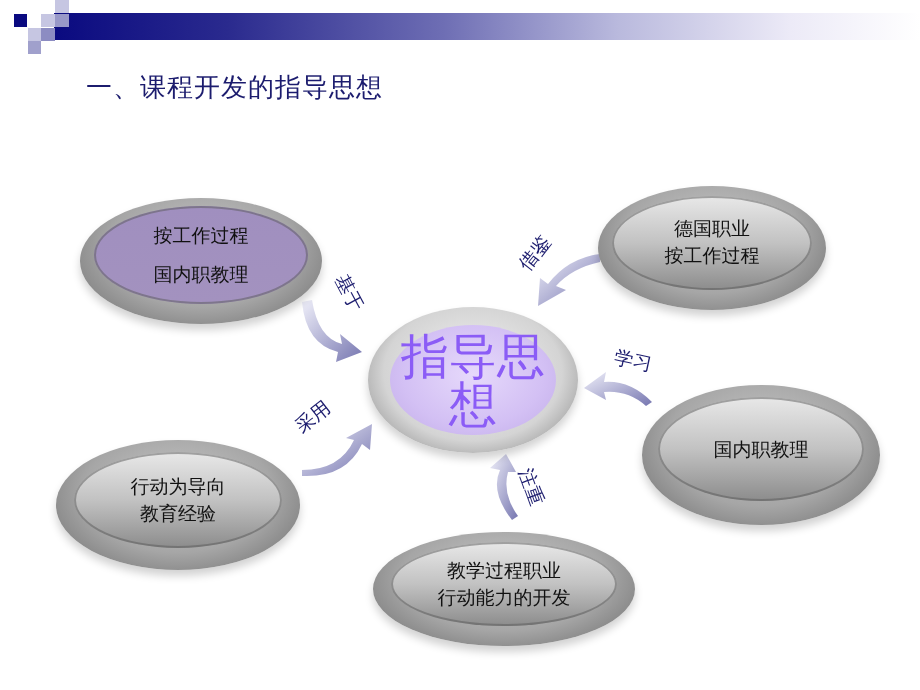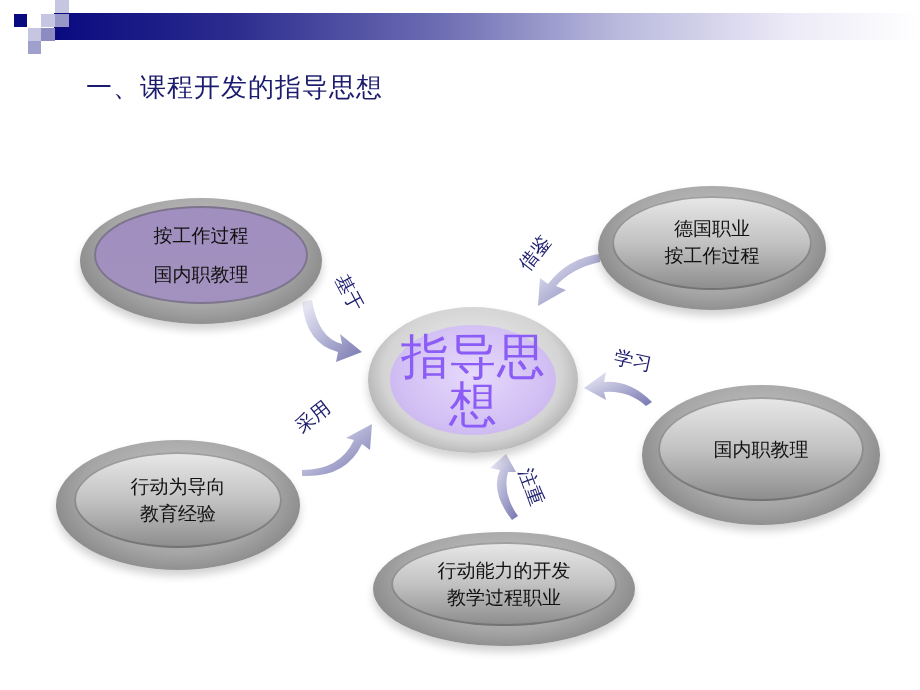--- a/index.html
+++ b/index.html
@@ -90,22 +90,22 @@
   <div class="face" style="left:16px;top:12px;right:16px;bottom:24px;"></div>
   <div class="txt" style="bottom:12px;">
     <span>国内职教理</span>
   </div>
 </div>
 
 <div class="node" style="left:373px;top:532px;width:262px;height:114px;">
   <div class="ring"></div>
   <div class="face" style="left:18px;top:10px;right:18px;bottom:20px;"></div>
   <div class="txt" style="bottom:10px;">
+    <span>教学过程职业</span>
     <span>行动能力的开发</span>
-    <span>教学过程职业</span>
   </div>
 </div>
 
 <div class="node" style="left:56px;top:440px;width:244px;height:130px;">
   <div class="ring"></div>
   <div class="face" style="left:18px;top:12px;right:18px;bottom:22px;"></div>
   <div class="txt" style="bottom:10px;">
     <span>行动为导向</span>
     <span>教育经验</span>
   </div>

